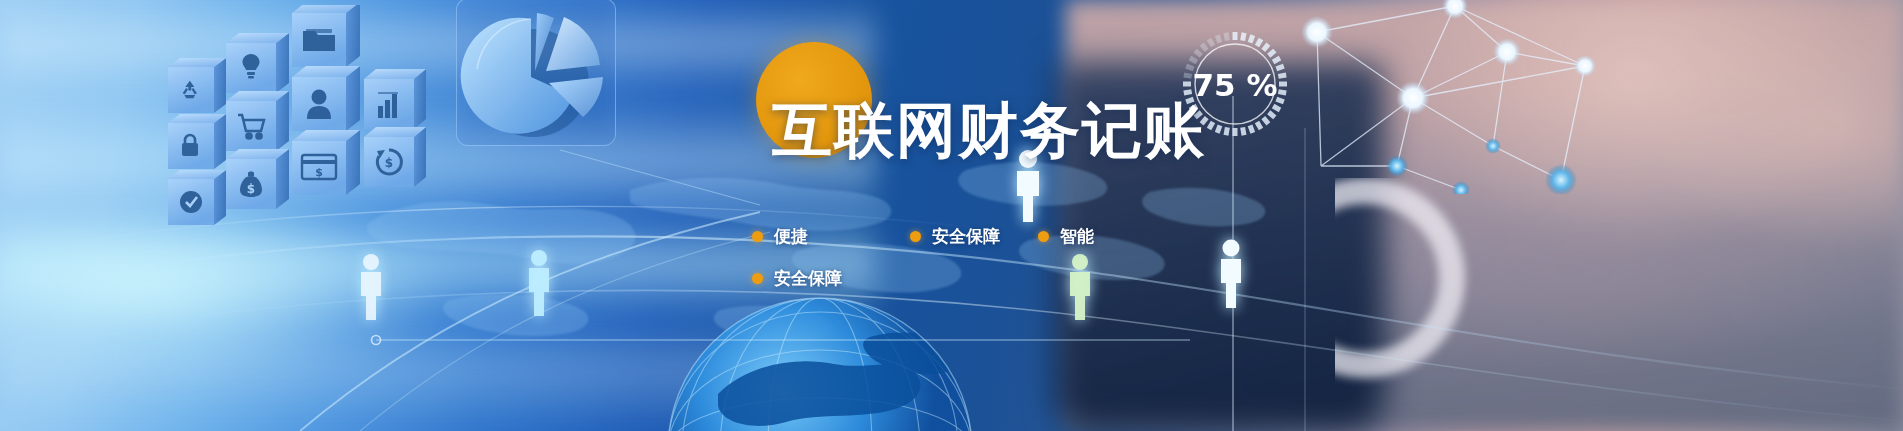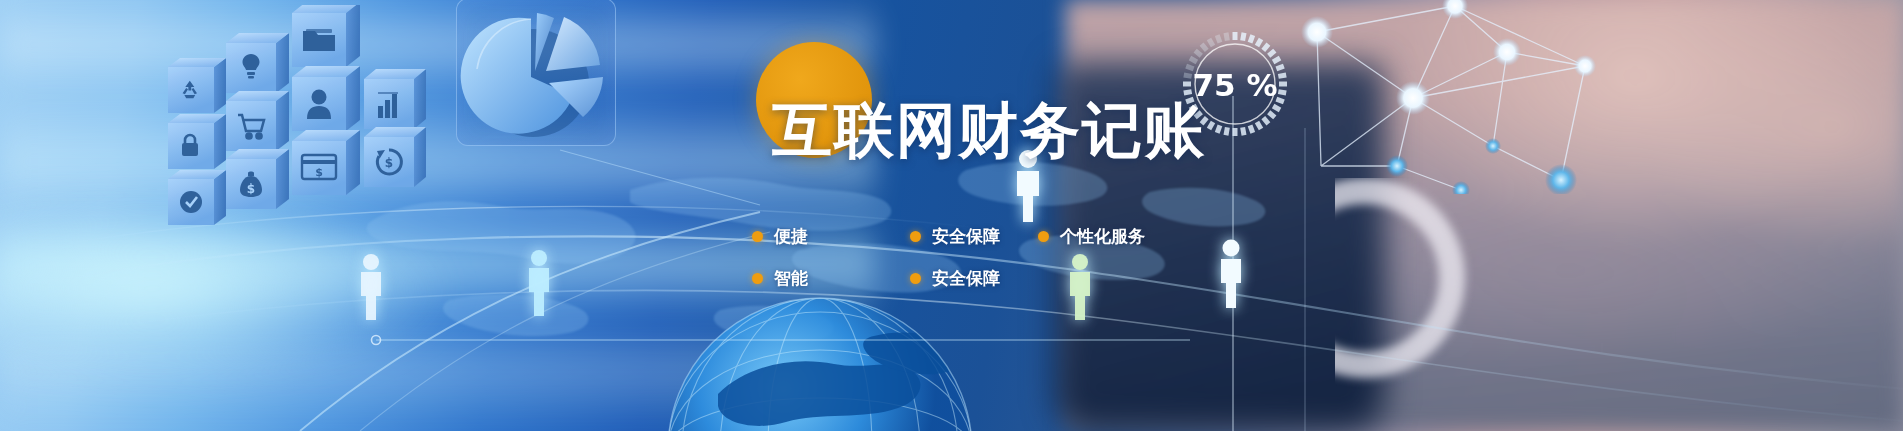--- a/index.html
+++ b/index.html
@@ -523,24 +523,20 @@
     <div class="feat">
       <span class="dot"></span>
       <span class="lbl">便捷</span>
     </div>
     <div class="feat">
       <span class="dot"></span>
       <span class="lbl">安全保障</span>
     </div>
     <div class="feat">
       <span class="dot"></span>
-      <span class="lbl">个性化服务</span>
-    </div>
-    <div class="feat">
-      <span class="dot"></span>
       <span class="lbl">智能</span>
     </div>
     <div class="feat">
       <span class="dot"></span>
       <span class="lbl">安全保障</span>
     </div>
   </div>
 
 </div>
 

